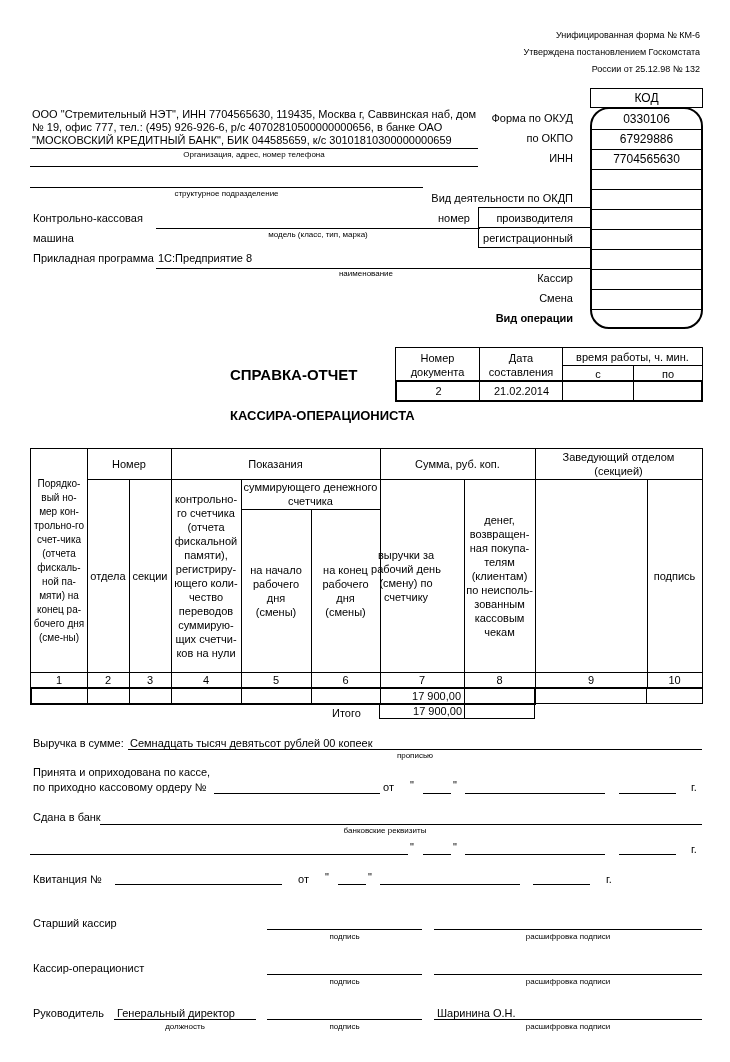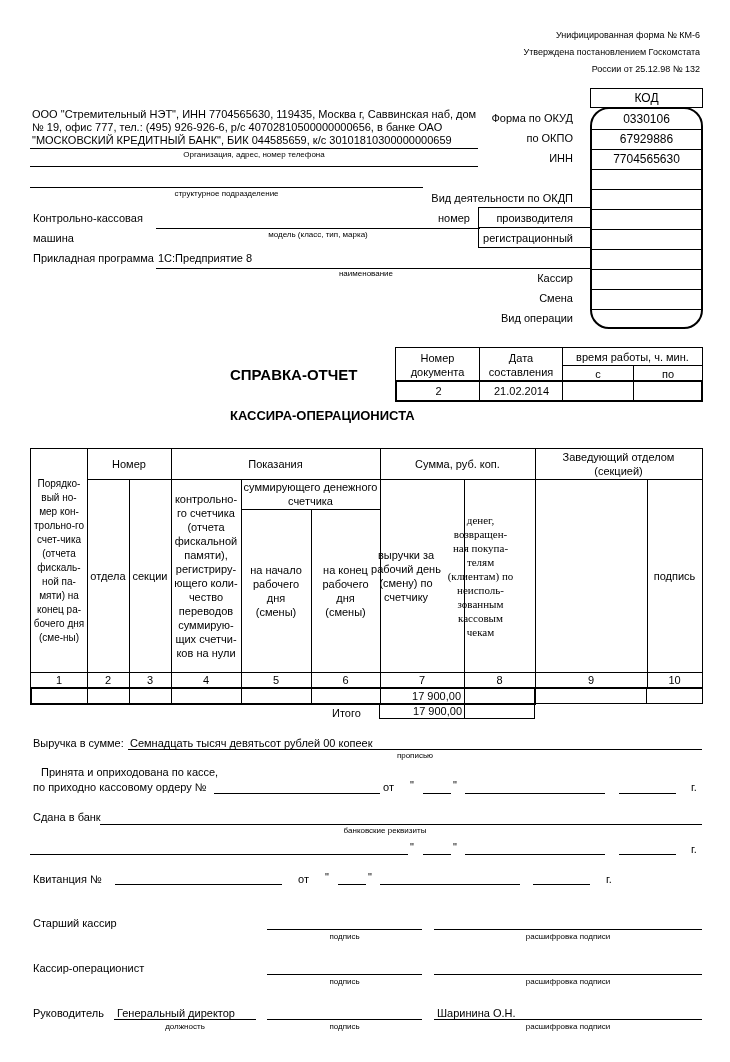--- a/index.html
+++ b/index.html
@@ -49,21 +49,21 @@
 <div class="abs r" style="right:157px;top:132px;">по ОКПО</div>
 <div class="abs r" style="right:157px;top:152px;">ИНН</div>
 <div class="abs r" style="right:157px;top:192px;">Вид деятельности по ОКДП</div>
 <div class="abs r" style="right:260px;top:212px;">номер</div>
 <div class="box" style="left:478px;top:207px;width:114px;height:41px;border-right:none;"></div>
 <div class="hl" style="left:478px;top:227px;width:114px;"></div>
 <div class="abs r" style="right:157px;top:212px;">производителя</div>
 <div class="abs r" style="right:157px;top:232px;">регистрационный</div>
 <div class="abs r" style="right:157px;top:272px;">Кассир</div>
 <div class="abs r" style="right:157px;top:292px;">Смена</div>
-<div class="abs r" style="right:157px;top:312px;">Вид операции</div>
+<div class="abs r" style="right:157px;top:312px;font-weight:bold;">Вид операции</div>
 
 <div class="box" style="left:590px;top:88px;width:113px;height:20px;">
   <div class="cell" style="left:0;top:0;width:111px;height:18px;font-size:12px;">КОД</div>
 </div>
 <div class="box thick" style="left:590px;top:107px;width:113px;height:222px;border-radius:19px;">
   <div class="cell" style="left:0;top:0;width:109px;height:20px;font-size:12px;">0330106</div>
   <div class="hl" style="left:0;top:20px;width:109px;"></div>
   <div class="cell" style="left:0;top:20px;width:109px;height:20px;font-size:12px;">67929886</div>
   <div class="hl" style="left:0;top:40px;width:109px;"></div>
   <div class="cell" style="left:0;top:40px;width:109px;height:20px;font-size:12px;">7704565630</div>
@@ -120,21 +120,21 @@
   <div class="cell" style="left:56px;top:0;width:84px;height:30px;">Номер</div>
   <div class="cell" style="left:56px;top:30px;width:42px;height:193px;">отдела</div>
   <div class="cell" style="left:98px;top:30px;width:42px;height:193px;">секции</div>
   <div class="cell" style="left:140px;top:0;width:209px;height:30px;">Показания</div>
   <div class="cell" style="left:140px;top:30px;width:70px;height:193px;white-space:normal;padding:0 2px;">контрольно-го счетчика (отчета фискальной памяти), регистриру-ющего коли-чество переводов суммирую-щих счетчи-ков на нули</div>
   <div class="cell" style="left:210px;top:30px;width:139px;height:30px;white-space:normal;">суммирующего денежного счетчика</div>
   <div class="cell" style="left:210px;top:60px;width:70px;height:163px;white-space:normal;padding:0 6px;">на начало рабочего дня (смены)</div>
   <div class="cell" style="left:280px;top:60px;width:69px;height:163px;white-space:normal;padding:0 6px;">на конец рабочего дня (смены)</div>
   <div class="cell" style="left:349px;top:0;width:155px;height:30px;">Сумма, руб. коп.</div>
   <div class="cell" style="left:333px;top:30px;width:84px;height:193px;white-space:normal;padding:0 4px;">выручки за рабочий день (смену) по счетчику</div>
-  <div class="cell" style="left:414px;top:30px;width:71px;height:193px;white-space:normal;padding:16px 2px;font-family:Liberation Serif, serif;">денег, возвращен-ная покупа-телям (клиентам) по неисполь-зованным кассовым чекам</div>
+  <div class="cell" style="left:433px;top:30px;width:71px;height:193px;white-space:normal;padding:16px 2px;">денег, возвращен-ная покупа-телям (клиентам) по неисполь-зованным кассовым чекам</div>
   <div class="cell" style="left:504px;top:0;width:167px;height:30px;white-space:normal;padding:0 20px;">Заведующий отделом (секцией)</div>
   <div class="cell" style="left:616px;top:30px;width:55px;height:193px;">подпись</div>
 
   <div class="cell" style="left:0;top:224px;width:56px;height:14px;">1</div>
   <div class="cell" style="left:56px;top:224px;width:42px;height:14px;">2</div>
   <div class="cell" style="left:98px;top:224px;width:42px;height:14px;">3</div>
   <div class="cell" style="left:140px;top:224px;width:70px;height:14px;">4</div>
   <div class="cell" style="left:210px;top:224px;width:70px;height:14px;">5</div>
   <div class="cell" style="left:280px;top:224px;width:69px;height:14px;">6</div>
   <div class="cell" style="left:349px;top:224px;width:84px;height:14px;">7</div>
@@ -161,21 +161,21 @@
 <div class="box" style="left:379px;top:704px;width:156px;height:15px;">
   <div class="vl" style="left:84px;top:0;height:13px;"></div>
   <div class="abs r" style="left:0;top:0;width:82px;line-height:13px;">17 900,00</div>
 </div>
 
 <div class="abs" style="left:33px;top:737px;">Выручка в сумме:</div>
 <div class="abs" style="left:130px;top:737px;">Семнадцать тысяч девятьсот рублей 00 копеек</div>
 <div class="line" style="left:128px;top:749px;width:574px;"></div>
 <div class="abs c tiny" style="left:128px;top:751px;width:574px;">прописью</div>
 
-<div class="abs" style="left:33px;top:766px;margin-left:8px;">Принята и оприходована по кассе,</div>
+<div class="abs" style="left:33px;top:766px;">Принята и оприходована по кассе,</div>
 <div class="abs" style="left:33px;top:781px;">по приходно кассовому ордеру №</div>
 <div class="line" style="left:214px;top:793px;width:166px;"></div>
 <div class="abs" style="left:383px;top:781px;">от</div>
 <div class="abs" style="left:410px;top:779px;">"</div>
 <div class="line" style="left:423px;top:793px;width:28px;"></div>
 <div class="abs" style="left:453px;top:779px;">"</div>
 <div class="line" style="left:465px;top:793px;width:140px;"></div>
 <div class="line" style="left:619px;top:793px;width:57px;"></div>
 <div class="abs" style="left:691px;top:781px;">г.</div>
 

